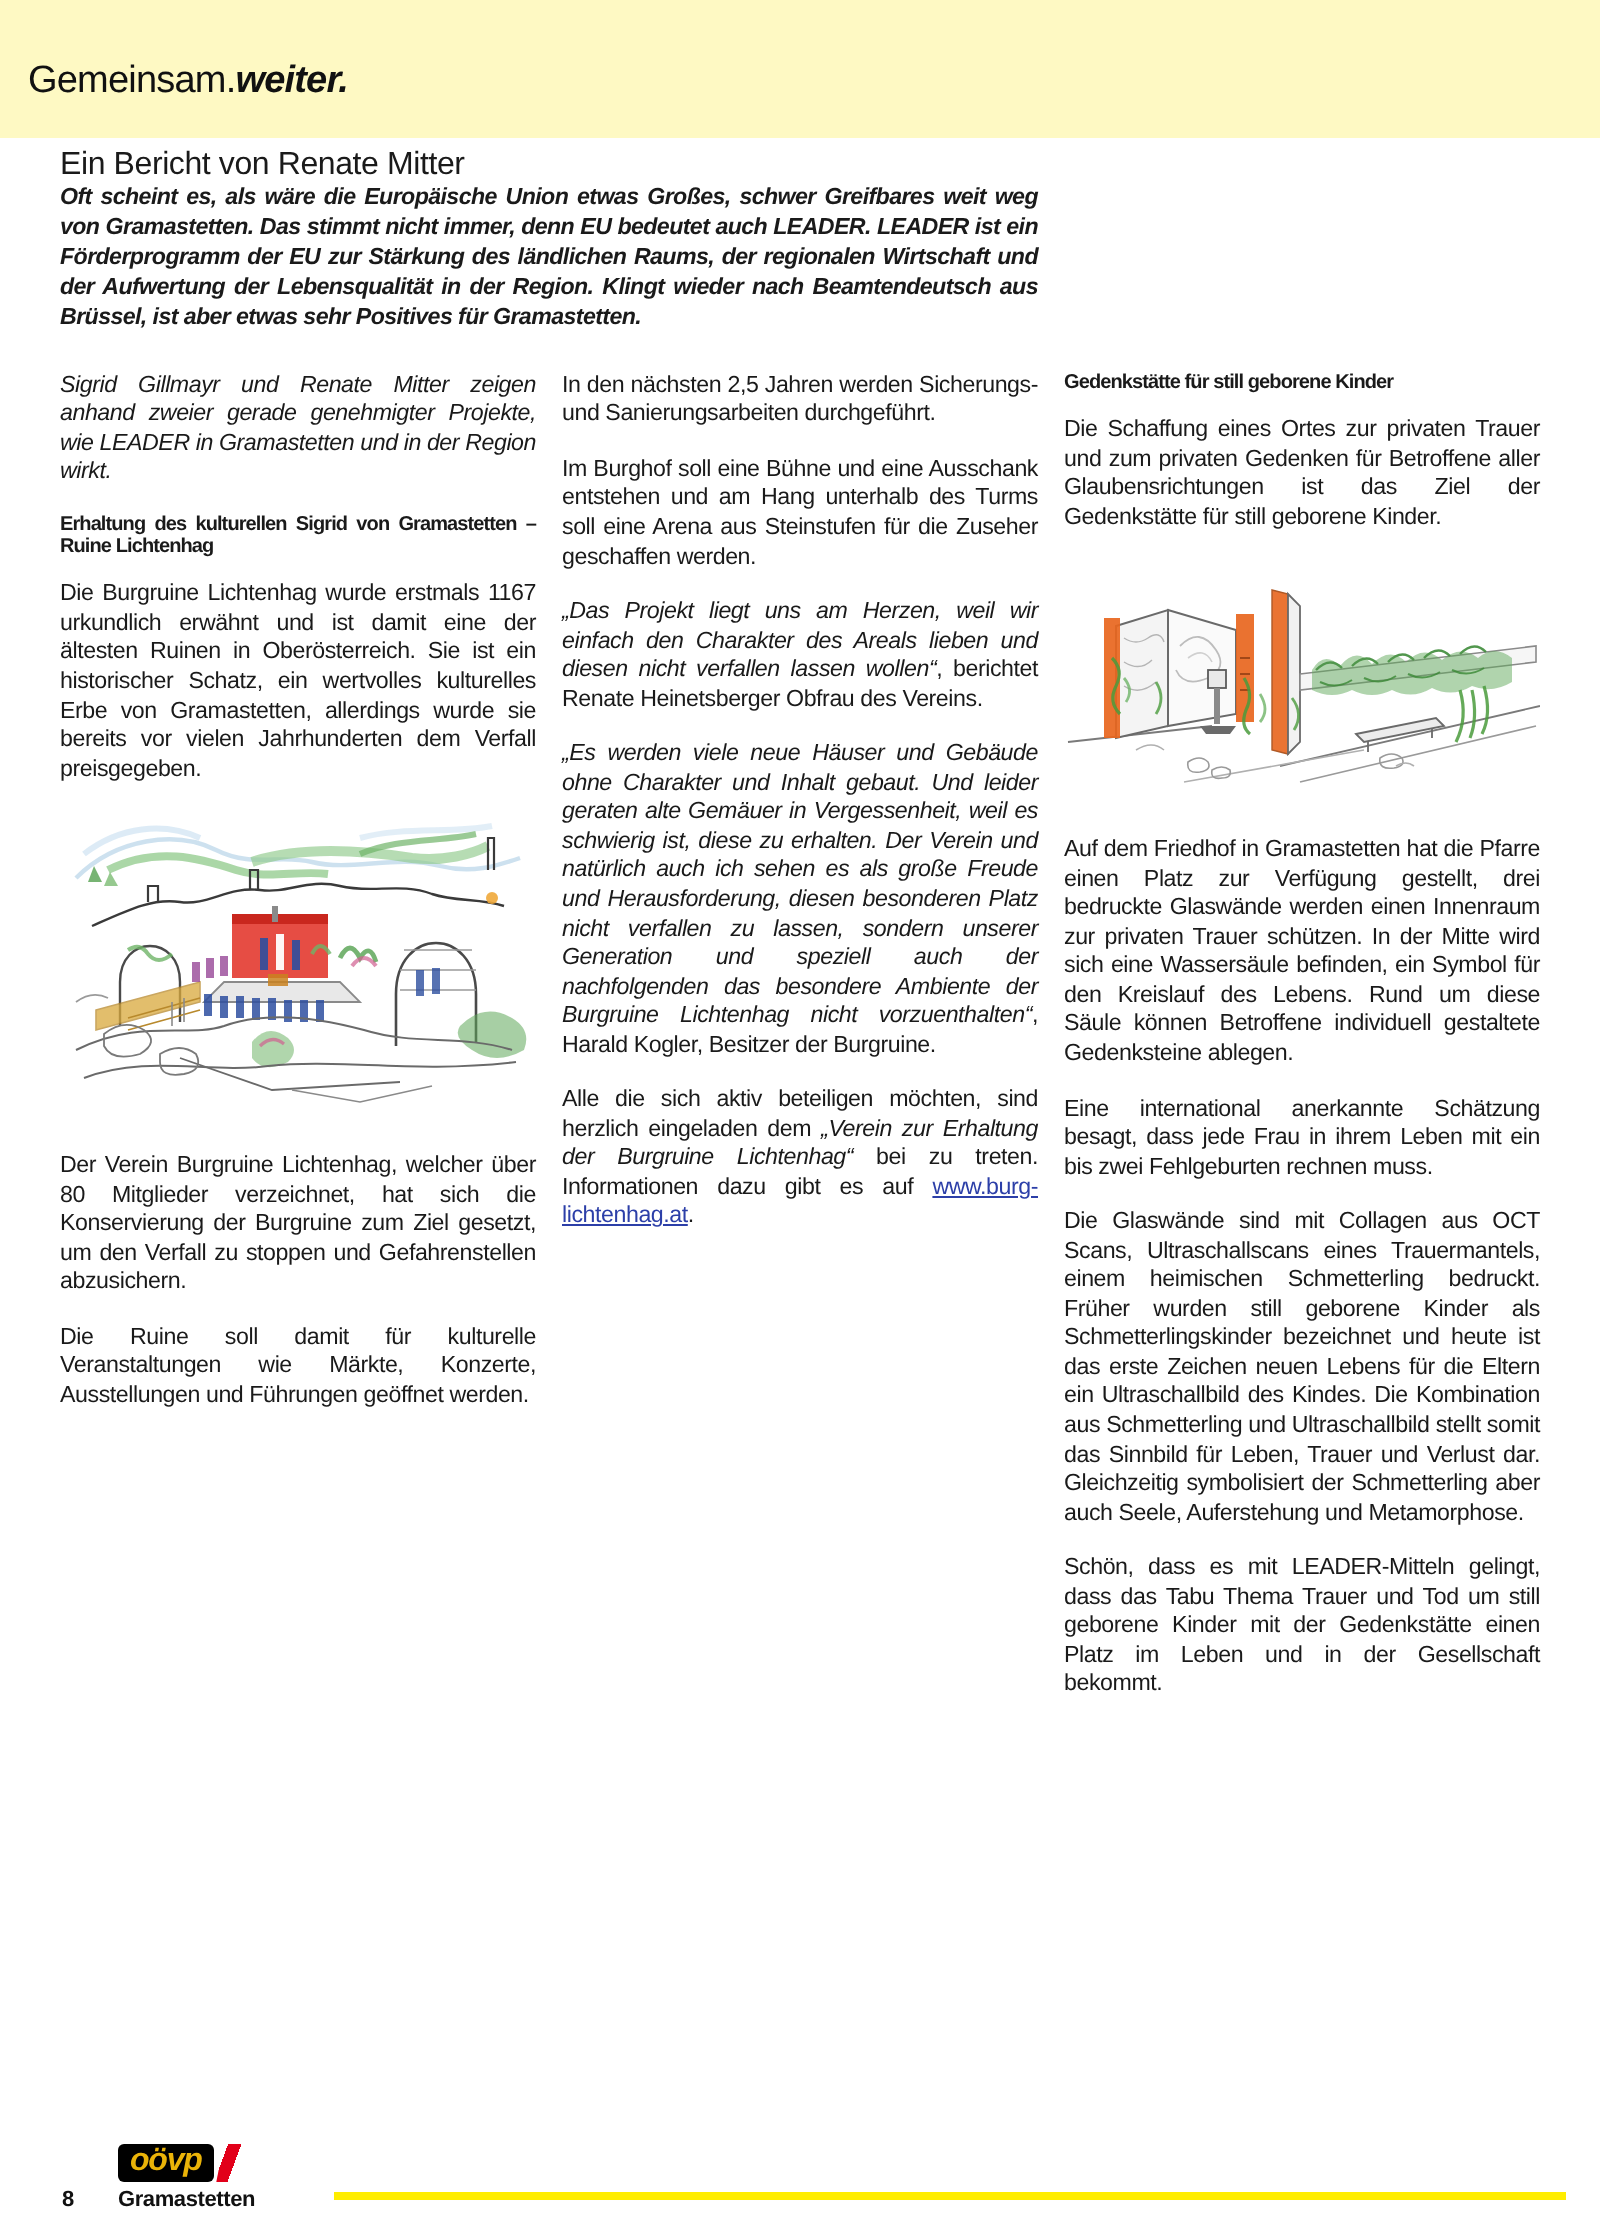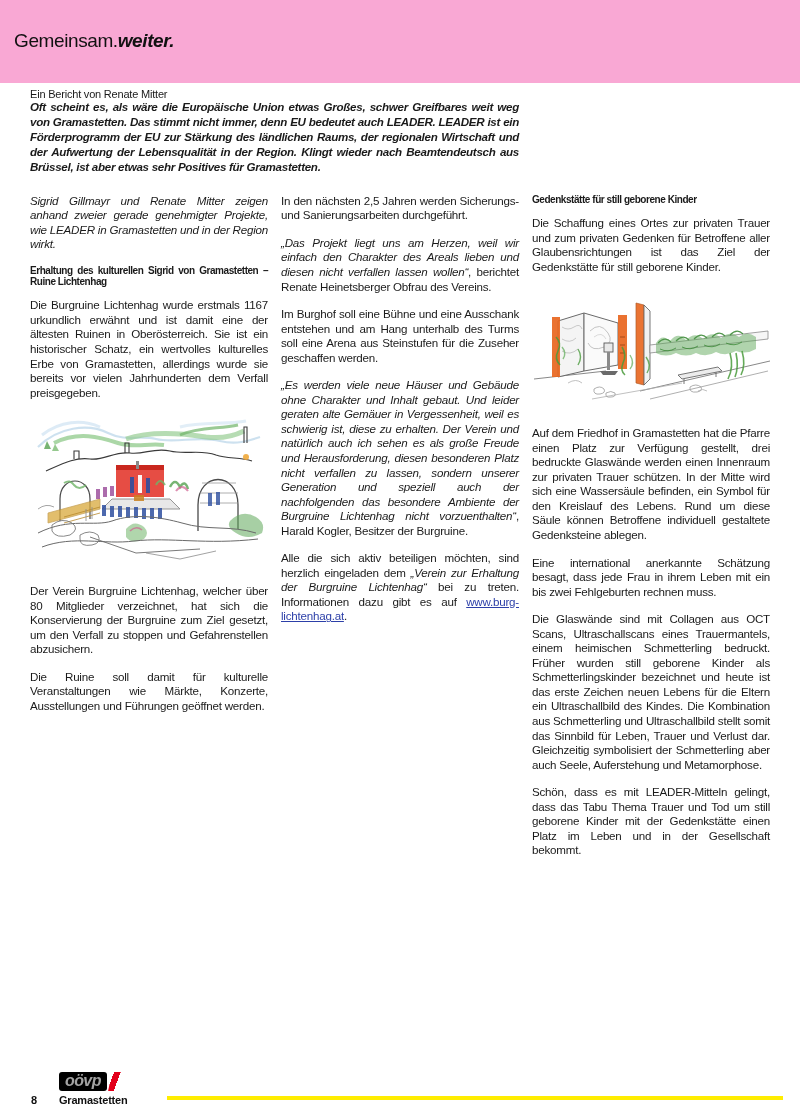--- a/index.html
+++ b/index.html
@@ -11,22 +11,22 @@
     width: 800px;
     height: 1118px;
     font-family: "Liberation Sans", sans-serif;
     color: #1a1a1a;
     position: relative;
     overflow: hidden;
   }
 
   
   .masthead {
-    height: 83px;
-    background: #f9a8d4;
+    height: 69px;
+    background: #fef9c3;
     position: relative;
   }
   .masthead-claim {
     position: absolute;
     left: 14px;
     top: 30px;
     font-size: 19px;
     letter-spacing: -0.4px;
     color: #111;
   }
@@ -47,21 +47,21 @@
     letter-spacing: -0.5px;
     white-space: nowrap;
   }
   .headline .lead {
     font-weight: bold;
     font-style: italic;
     letter-spacing: -0.6px;
   }
   .byline {
     margin-top: 5px;
-    font-size: 11px;
+    font-size: 16px;
     letter-spacing: -0.2px;
   }
 
   
   .cols {
     margin-top: 19px;
     display: flex;
     gap: 13px;
     align-items: flex-start;
   }
@@ -160,21 +160,21 @@
     align-items: center;
   }
   .logo-box {
     background: #000;
     border-radius: 3px;
     padding: 1px 6px 2px 6px;
     display: flex;
     align-items: center;
   }
   .logo-text {
-    color: #a3a3a3;
+    color: #eab308;
     font-weight: bold;
     font-style: italic;
     font-size: 16px;
     letter-spacing: -0.6px;
     line-height: 1;
   }
   .logo-slash {
     margin-left: 3px;
     width: 9px;
     height: 19px;
@@ -286,23 +286,23 @@
           <path d="M8 96 q8 -6 16 -2" fill="none" stroke="#9a9a9a" stroke-width="0.9"></path>
         </svg>
       </div>
 
       <p>Der Verein Burgruine Lichtenhag, welcher über 80 Mitglieder verzeichnet, hat sich die Konservierung der Burgruine zum Ziel gesetzt, um den Verfall zu stoppen und Gefahrenstellen abzusichern.</p>
       <p class="last">Die Ruine soll damit für kulturelle Veranstaltungen wie Märkte, Konzerte, Ausstellungen und Führungen geöffnet werden.</p>
     </div>
 
     <div class="col col-2">
       <p>In den nächsten 2,5 Jahren werden Sicherungs- und Sanierungsarbeiten durchgeführt.</p>
+      <p>Im Burghof soll eine Bühne und eine Ausschank entstehen und am Hang unterhalb des Turms soll eine Arena aus Steinstufen für die Zuseher geschaffen werden.</p>
+
       <p><span class="italic">„Das Projekt liegt uns am Herzen, weil wir einfach den Charakter des Areals lieben und diesen nicht verfallen lassen wollen“</span><span>, berichtet Renate Heinetsberger Obfrau des Vereins.</span></p>
-
-      <p>Im Burghof soll eine Bühne und eine Ausschank entstehen und am Hang unterhalb des Turms soll eine Arena aus Steinstufen für die Zuseher geschaffen werden.</p>
 
       <p><span class="italic">„Es werden viele neue Häuser und Gebäude ohne Charakter und Inhalt gebaut. Und leider geraten alte Gemäuer in Vergessenheit, weil es schwierig ist, diese zu erhalten. Der Verein und natürlich auch ich sehen es als große Freude und Herausforderung, diesen besonderen Platz nicht verfallen zu lassen, sondern unserer Generation und speziell auch der nachfolgenden das besondere Ambiente der Burgruine Lichtenhag nicht vorzuenthalten“</span><span>, Harald Kogler, Besitzer der Burgruine.</span></p>
 
       <p><span>Alle die sich aktiv beteiligen möchten, sind herzlich eingeladen dem </span><span class="italic">„Verein zur Erhaltung der Burgruine Lichtenhag“</span><span> bei zu treten. Informationen dazu gibt es auf </span><a class="weblink" href="#">www.burg-lichtenhag.at</a><span>.</span></p>
 
     </div>
 
     <div class="col col-3">
       <h2 class="section tight">Gedenkstätte für still geborene Kinder</h2>
 

